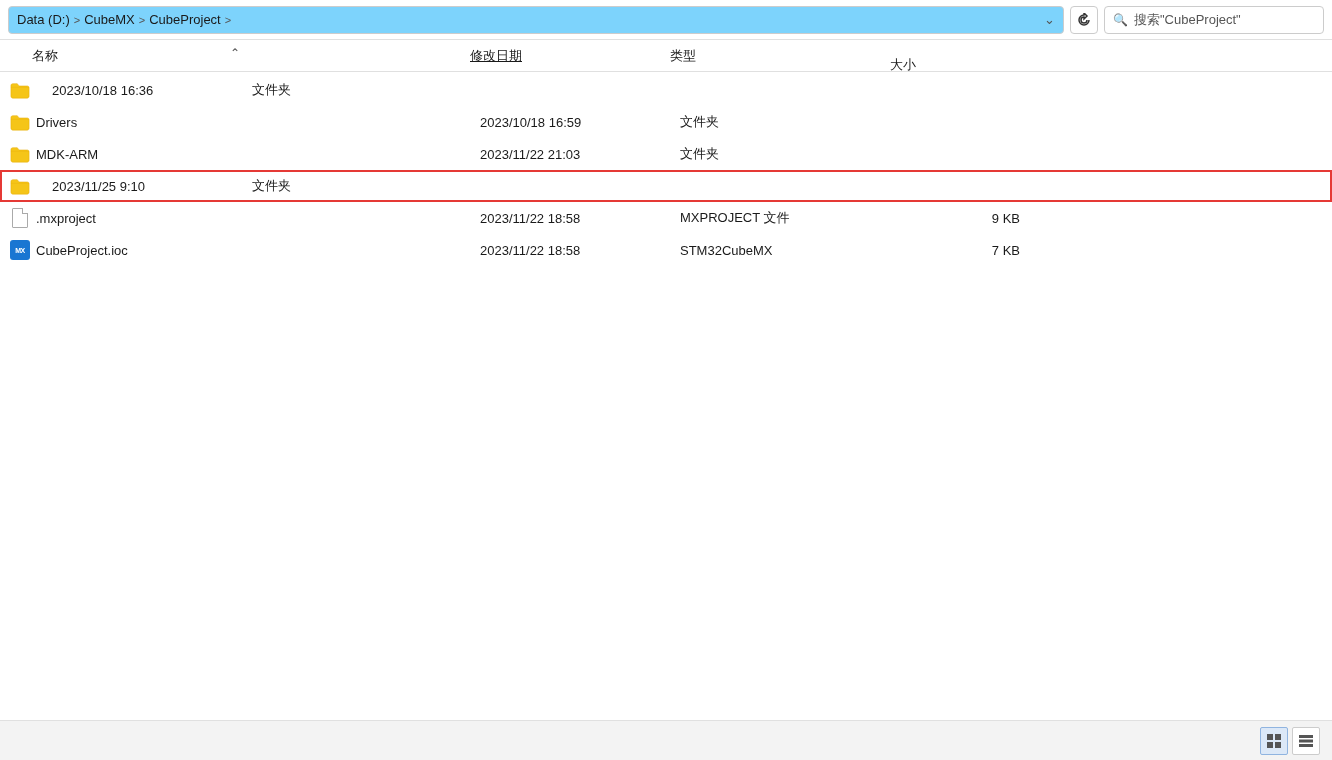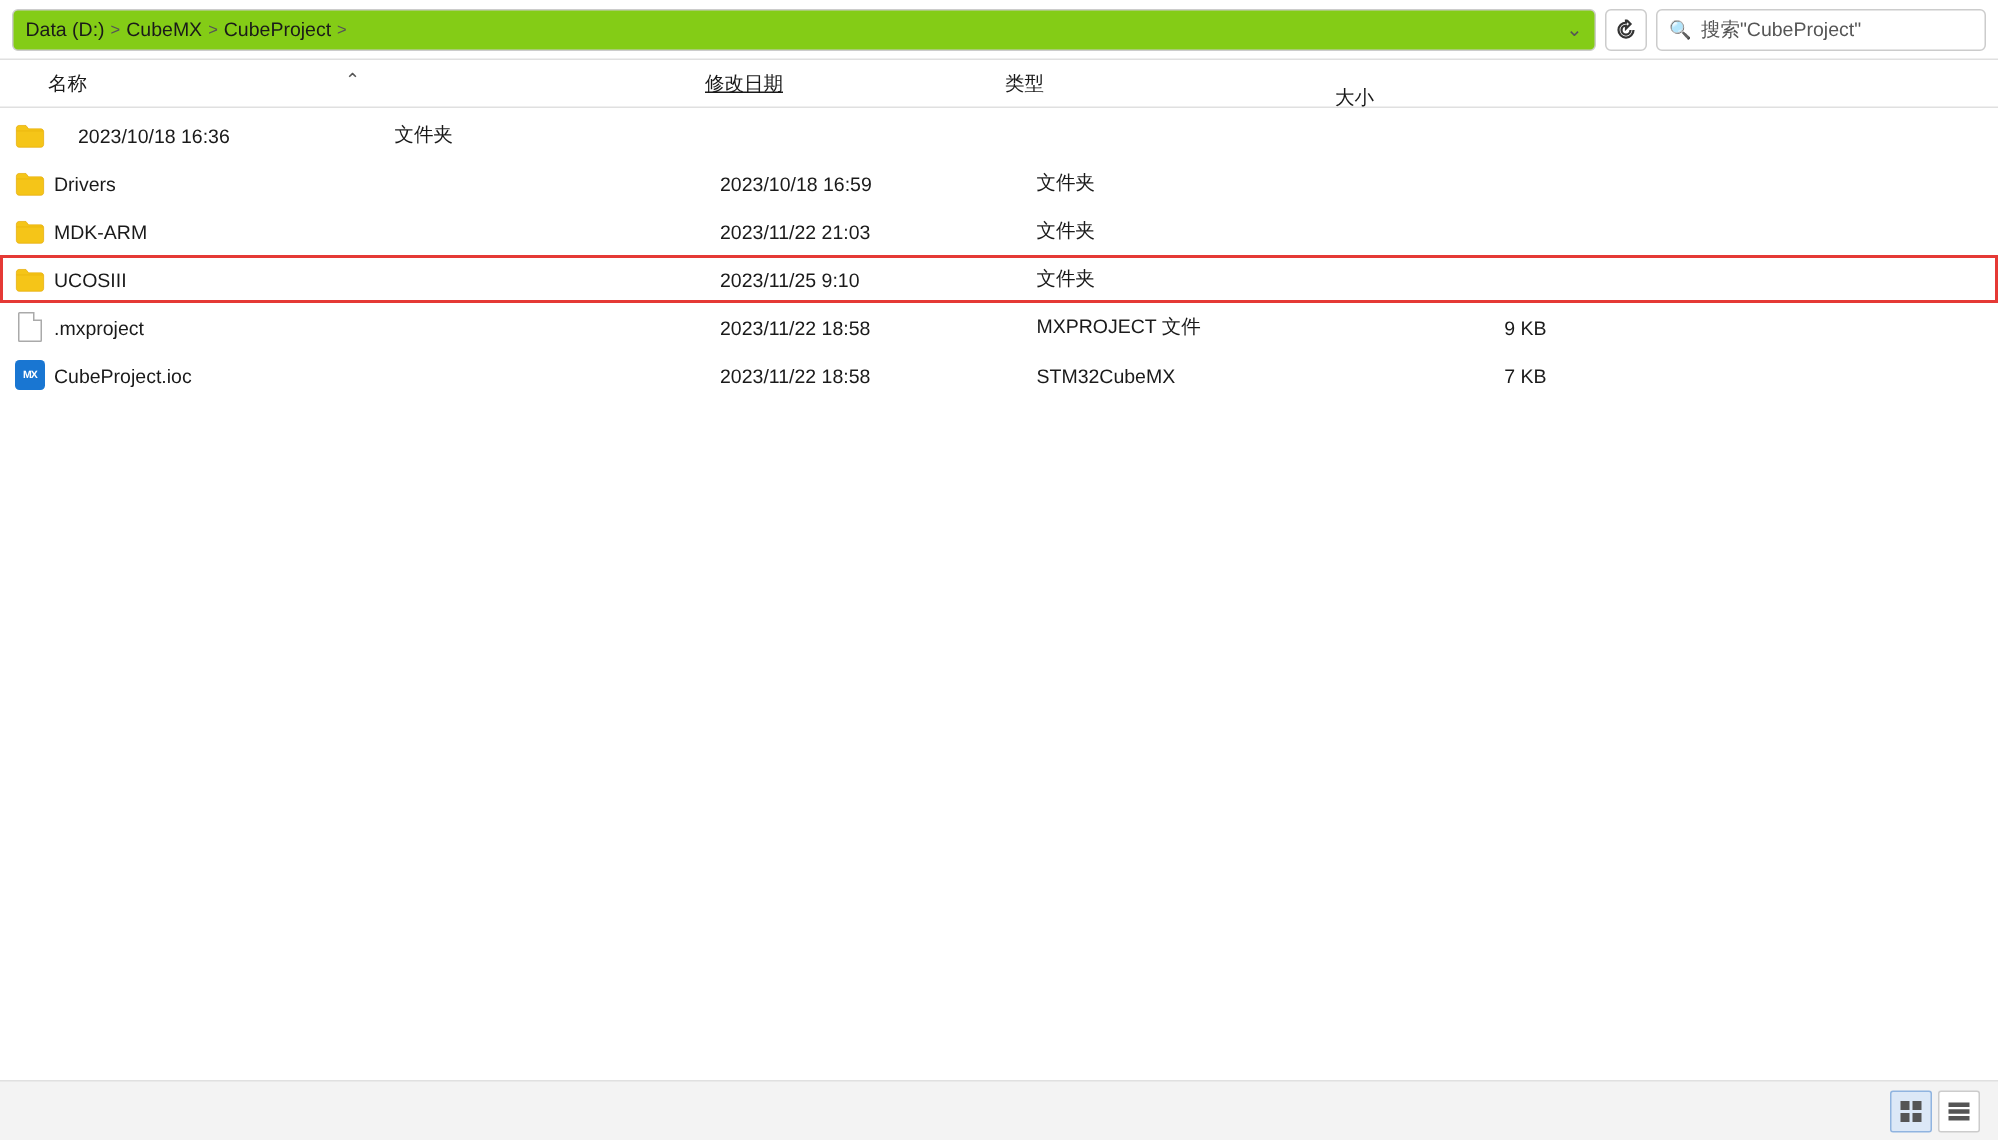--- a/index.html
+++ b/index.html
@@ -26,21 +26,21 @@
     .address-path {
       display: flex;
       align-items: center;
       flex: 1;
       height: 28px;
       border: 1px solid #ccc;
       border-radius: 4px;
       padding: 0 8px;
       font-size: 13px;
       color: #1a1a1a;
-      background: #84cc16;
+      background: #7dd3fc;
       gap: 4px;
     }
     .path-segment {
       color: #1a1a1a;
       cursor: pointer;
     }
     .path-sep {
       color: #555;
       font-size: 11px;
     }
@@ -202,21 +202,20 @@
     .file-date {
       width: 200px;
       font-size: 13px;
       color: #1a1a1a;
       margin-left: 16px;
     }
     .file-type {
       width: 220px;
       font-size: 13px;
       color: #1a1a1a;
-      margin-left: 11px;
     }
     .file-size {
       width: 120px;
       font-size: 13px;
       color: #1a1a1a;
       text-align: right;
     }
 
     
     .bottom-toolbar {
@@ -321,21 +320,20 @@
     <span class="file-type">文件夹</span>
     <span class="file-size"></span>
   </div>
     <div class="file-row selected">
     <div class="file-icon">
       <svg class="folder-icon-svg" viewBox="0 0 22 18" fill="none">
         <path d="M1 4 C1 2.9 1.9 2 3 2 L8 2 L10 4.5 L19 4.5 C20.1 4.5 21 5.4 21 6.5 L21 16 C21 17.1 20.1 18 19 18 L3 18 C1.9 18 1 17.1 1 16 Z" fill="#F5C518" stroke="#E5A800" stroke-width="0.5"></path>
         <path d="M1 6 L21 6" stroke="#E5A800" stroke-width="0.3"></path>
       </svg>
       </div>
-    <span class="file-name">UCOSIII</span>
     <span class="file-date">2023/11/25 9:10</span>
     <span class="file-type">文件夹</span>
     <span class="file-size"></span>
   </div>
     <div class="file-row">
     <div class="file-icon">
         <div class="generic-file"></div>
       </div>
     <span class="file-name">.mxproject</span>
     <span class="file-date">2023/11/22 18:58</span>

